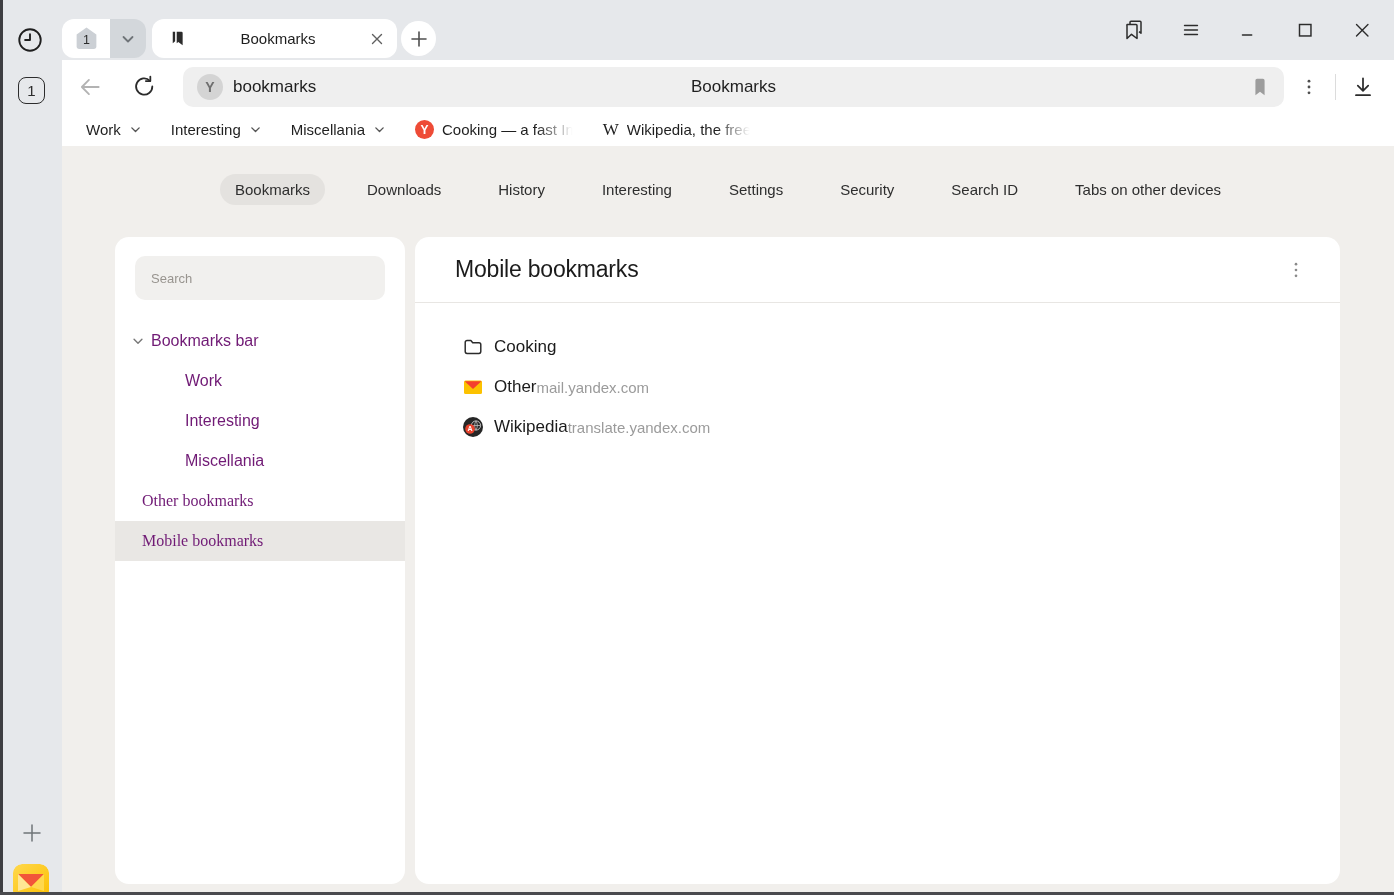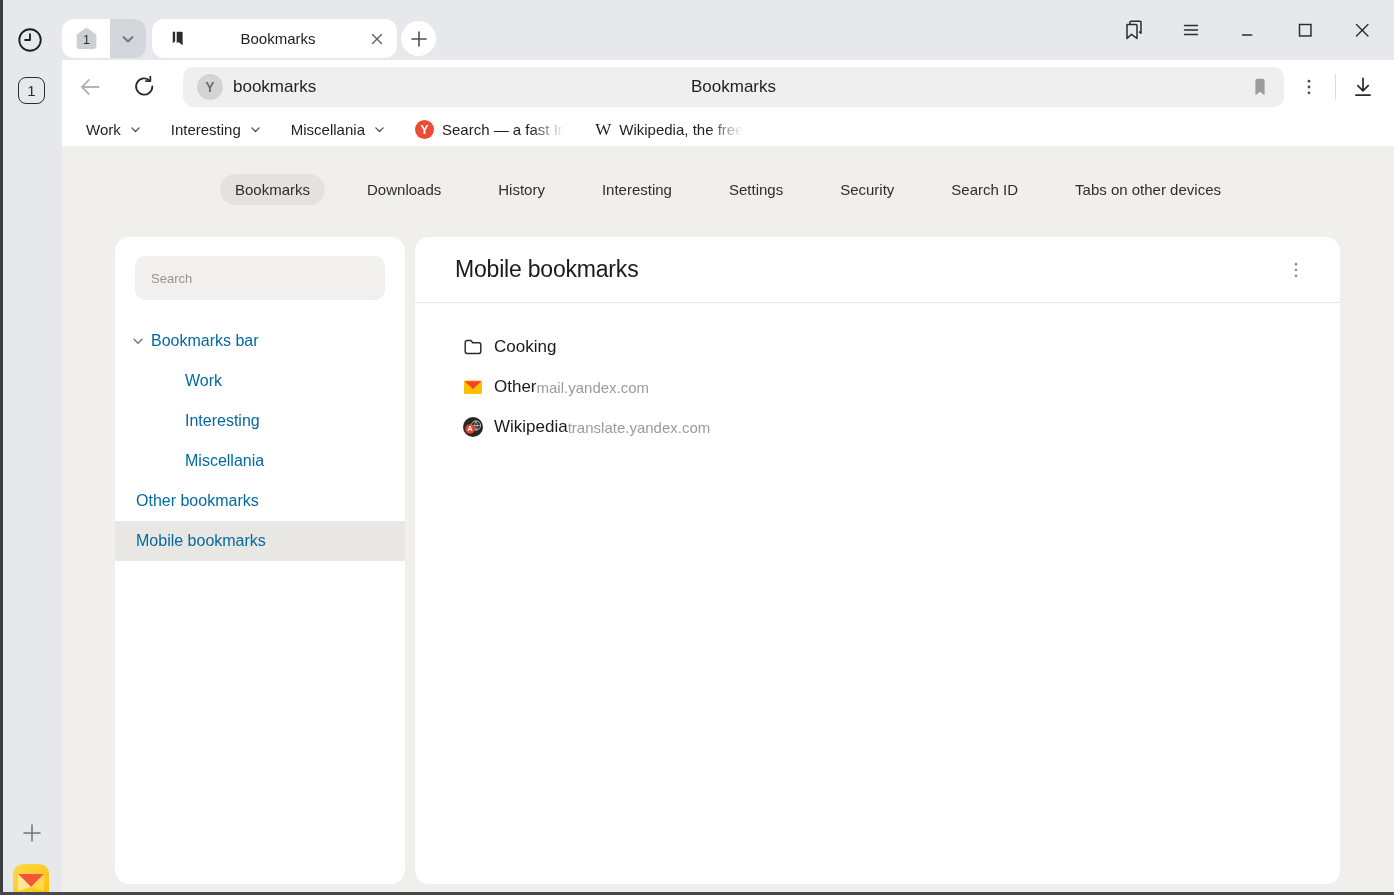--- a/index.html
+++ b/index.html
@@ -52,23 +52,23 @@
   .page{ position:absolute; left:62px; top:146px; right:0; bottom:0; background:#f1efec; }
   .nav-tabs{ position:absolute; top:28px; left:0; right:0; display:flex; justify-content:center; align-items:center; gap:27px; }
   .nav-pill{ font-size:15px; color:#2e2e2e; padding:7px 15px; border-radius:17px; cursor:pointer; white-space:nowrap; }
   .nav-pill.selected{ background:#e4e2df; }
 
   .sidebar-panel{ position:absolute; left:53px; top:91px; width:290px; bottom:11px; background:#ffffff; border-radius:14px; overflow:hidden; }
   .search-box{ margin:19px 20px 0 20px; height:44px; border-radius:10px; background:#f1f0ee; display:flex; align-items:center; padding:0 16px; }
   .search-box input{ border:none; outline:none; background:transparent; width:100%; font-size:13px; color:#1f1f1f; font-family:inherit; }
   .search-box input::placeholder{ color:#98948f; }
   .tree{ margin-top:21px; }
-  .tree-item{ position:relative; height:40px; display:flex; align-items:center; font-size:16px; color:#0369a1; cursor:pointer; padding-left:36px; }
+  .tree-item{ position:relative; height:40px; display:flex; align-items:center; font-size:16px; color:#701a75; cursor:pointer; padding-left:36px; }
   .tree-item.lvl1{ padding-left:70px; }
-  .tree-item.noarrow{ padding-left:21px; }
+  .tree-item.noarrow{ padding-left:27px;font-family:Liberation Serif, serif; }
   .tree-item.selected{ background:#e9e7e4; }
   .tree-chevron{ position:absolute; left:16px; top:13px; width:14px; height:14px; }
 
   .content-panel{ position:absolute; left:353px; top:91px; right:54px; bottom:11px; background:#ffffff; border-radius:14px; overflow:hidden; }
   .content-header{ height:66px; display:flex; align-items:center; padding:0 32px 0 40px; border-bottom:1px solid #e8e6e3; }
   .content-title{ flex:1; font-size:23px; color:#1b1b1b; letter-spacing:-0.2px; }
   .content-menu{ width:24px; height:24px; }
   .bm-list{ padding:24px 0 0 47px; }
   .bm-row{ height:40px; display:flex; align-items:center; cursor:pointer; }
   .bm-row .row-icon{ width:22px; height:22px; display:flex; align-items:center; justify-content:center; }
@@ -232,21 +232,21 @@
     <div class="bm-item">
       <span>Miscellania</span>
       <svg width="13" height="13" viewBox="0 0 16 16">
         <path d="M3.5 6l4.5 4.5L12.5 6" fill="none" stroke="#555" stroke-width="1.7" stroke-linecap="round" stroke-linejoin="round"></path>
       </svg>
     </div>
     <div class="bm-item">
       <span class="favicon-y">
           <span>Y</span>
         </span>
-      <span class="bm-fade">Search — a fast In</span>
+      <span class="bm-fade">Cooking — a fast In</span>
     </div>
     <div class="bm-item">
       <span class="favicon-w">W</span>
       <span class="bm-fade" style="max-width:125px">Wikipedia, the free</span>
     </div>
   </div>
 
   <div class="page">
 
     <div class="nav-tabs">

